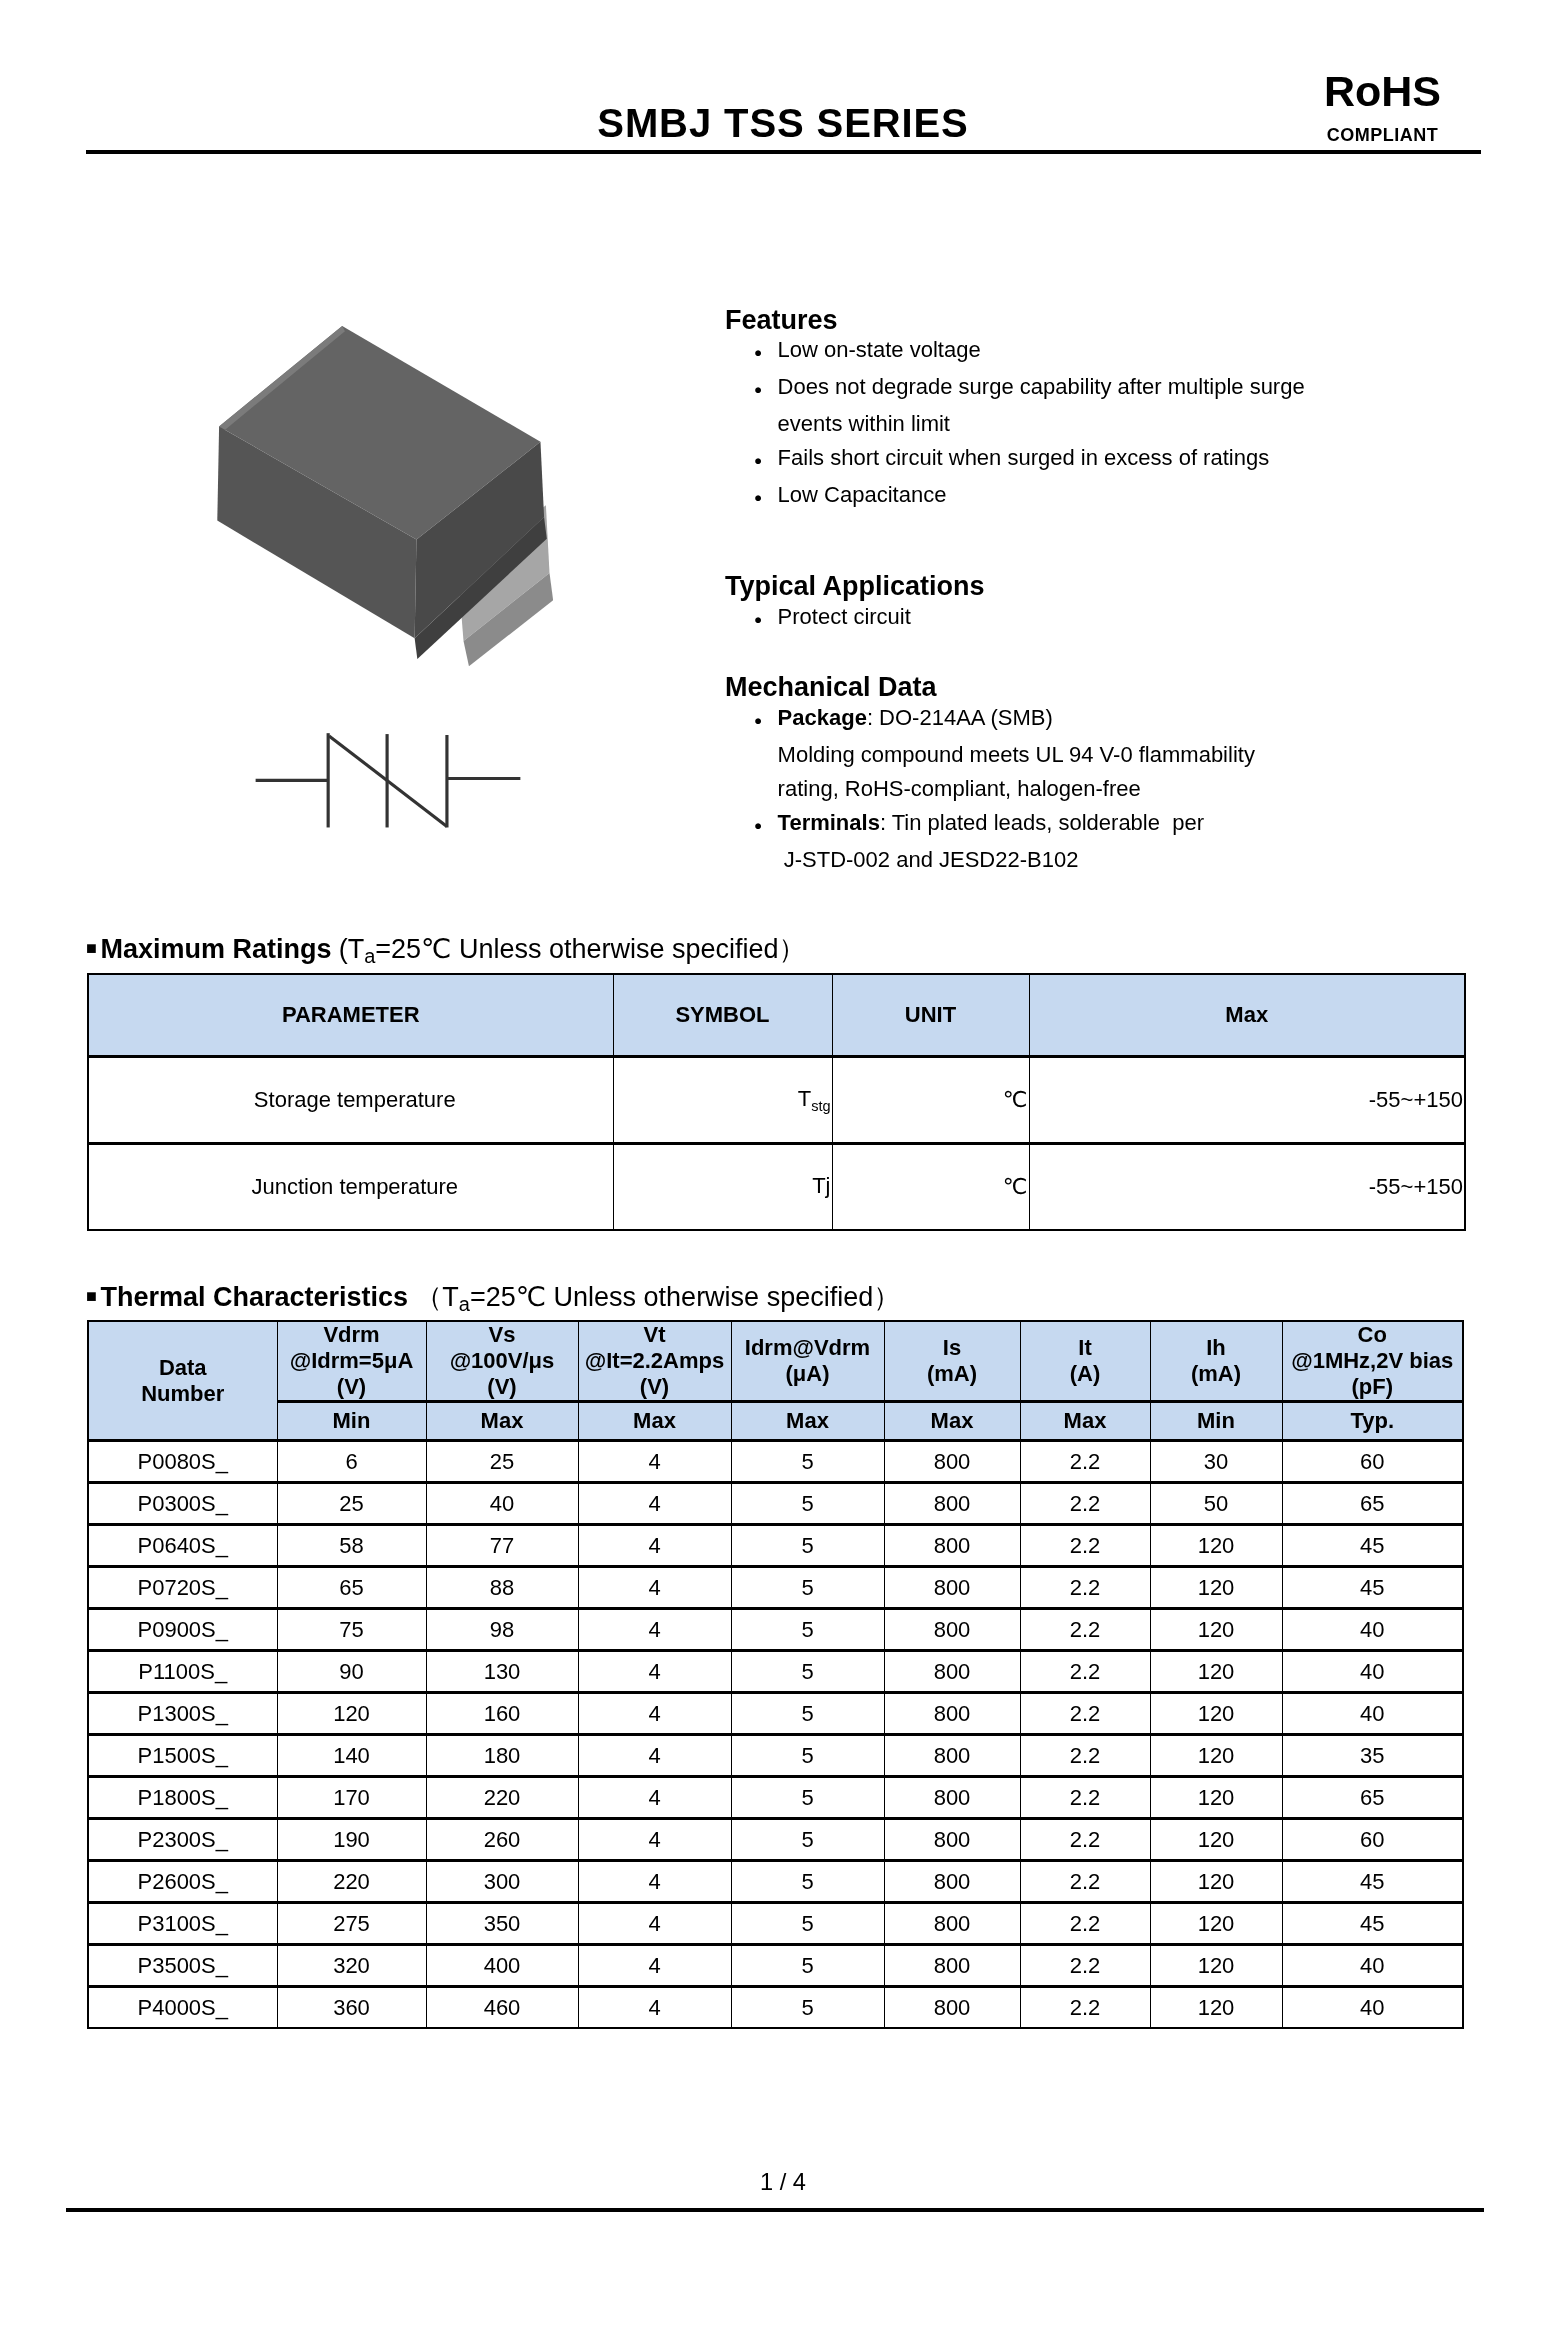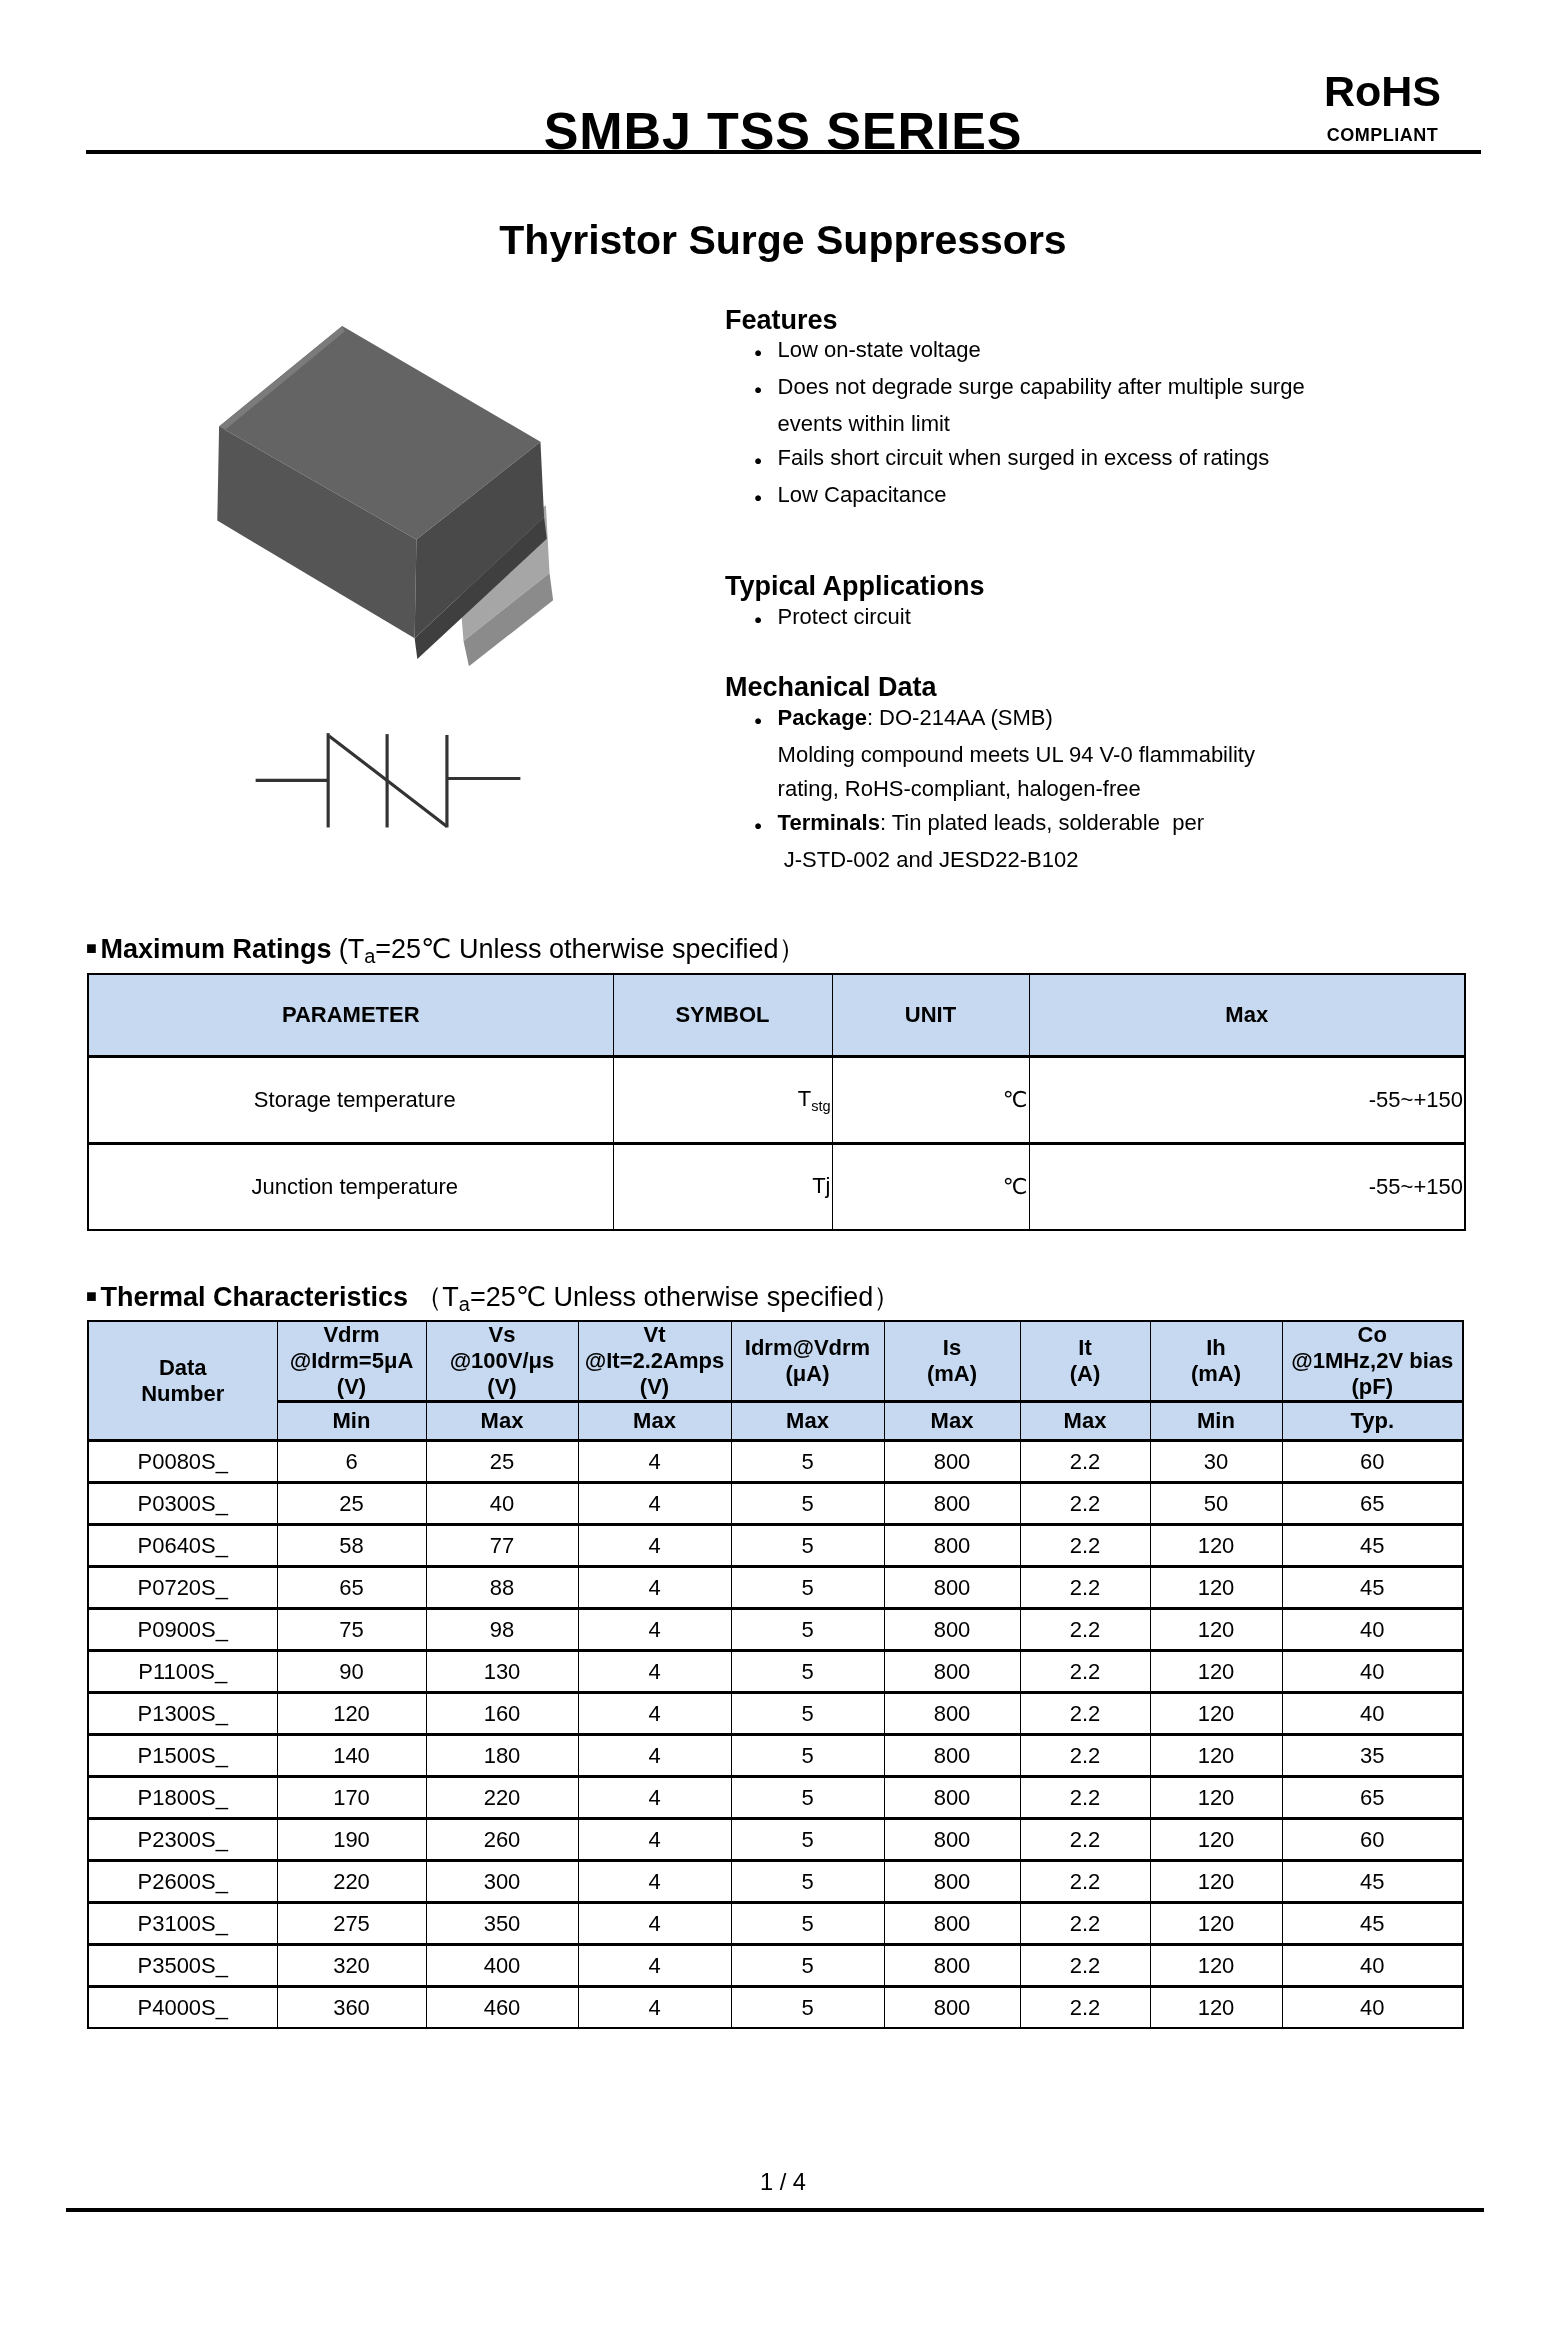--- a/index.html
+++ b/index.html
@@ -3,21 +3,21 @@
 <meta charset="utf-8">
 <style>
   html,body { margin:0; padding:0; background:#e8e8e8; }
   .page {
     position:relative; width:1566px; height:2342px; margin:0 auto;
     background:#ffffff; color:#000;
     font-family:"Liberation Sans","DejaVu Sans",sans-serif;
     overflow:hidden;
   }
   .series-title { position:absolute; left:0; right:0; top:101px; text-align:center;
-    font-size:52px; font-weight:bold; letter-spacing:0.9px; }
+    font-size:40px; font-weight:bold; letter-spacing:0.9px; }
   .header-rule { position:absolute; left:86px; top:150px; width:1395px; height:3.6px; background:#000; }
 
   .rohs { position:absolute; left:1310px; top:69px; width:145px; text-align:center; color:#000000; }
   .rohs-title { font-size:43px; font-weight:bold; line-height:45px; }
   .rohs-sub { font-size:18px; font-weight:bold; margin-top:11px; letter-spacing:0.5px; }
 
   .doc-title { position:absolute; left:0; right:0; top:217px; text-align:center;
     font-size:41px; font-weight:bold; }
 
   .pkg-svg { position:absolute; left:134px; top:274px; }
@@ -62,21 +62,20 @@
 
   <div class="series-title">SMBJ TSS SERIES</div>
 
   <div class="rohs">
     <div class="rohs-title">RoHS</div>
     <div class="rohs-sub">COMPLIANT</div>
   </div>
 
   <div class="header-rule"></div>
 
-  <div class="doc-title">Thyristor Surge Suppressors</div>
 
   <svg class="pkg-svg" width="430" height="399" viewBox="0 0 475 440">
     <polygon points="358,330 455,255 459,330 364,405" fill="#a6a6a6"></polygon>
     <polygon points="364,405 459,330 463,360 370,433" fill="#8b8b8b"></polygon>
     <polygon points="230,57 94,168 312,293 449,185" fill="#646464"></polygon>
     <polygon points="230,57 94,168 99,173 233,63" fill="#7b7b7b"></polygon>
     <polygon points="94,168 92,272 310,402 312,293" fill="#555555"></polygon>
     <polygon points="312,293 449,185 453,268 310,402" fill="#494949"></polygon>
     <polygon points="310,402 453,268 456,292 313,425" fill="#3f3f3f"></polygon>
   </svg>

